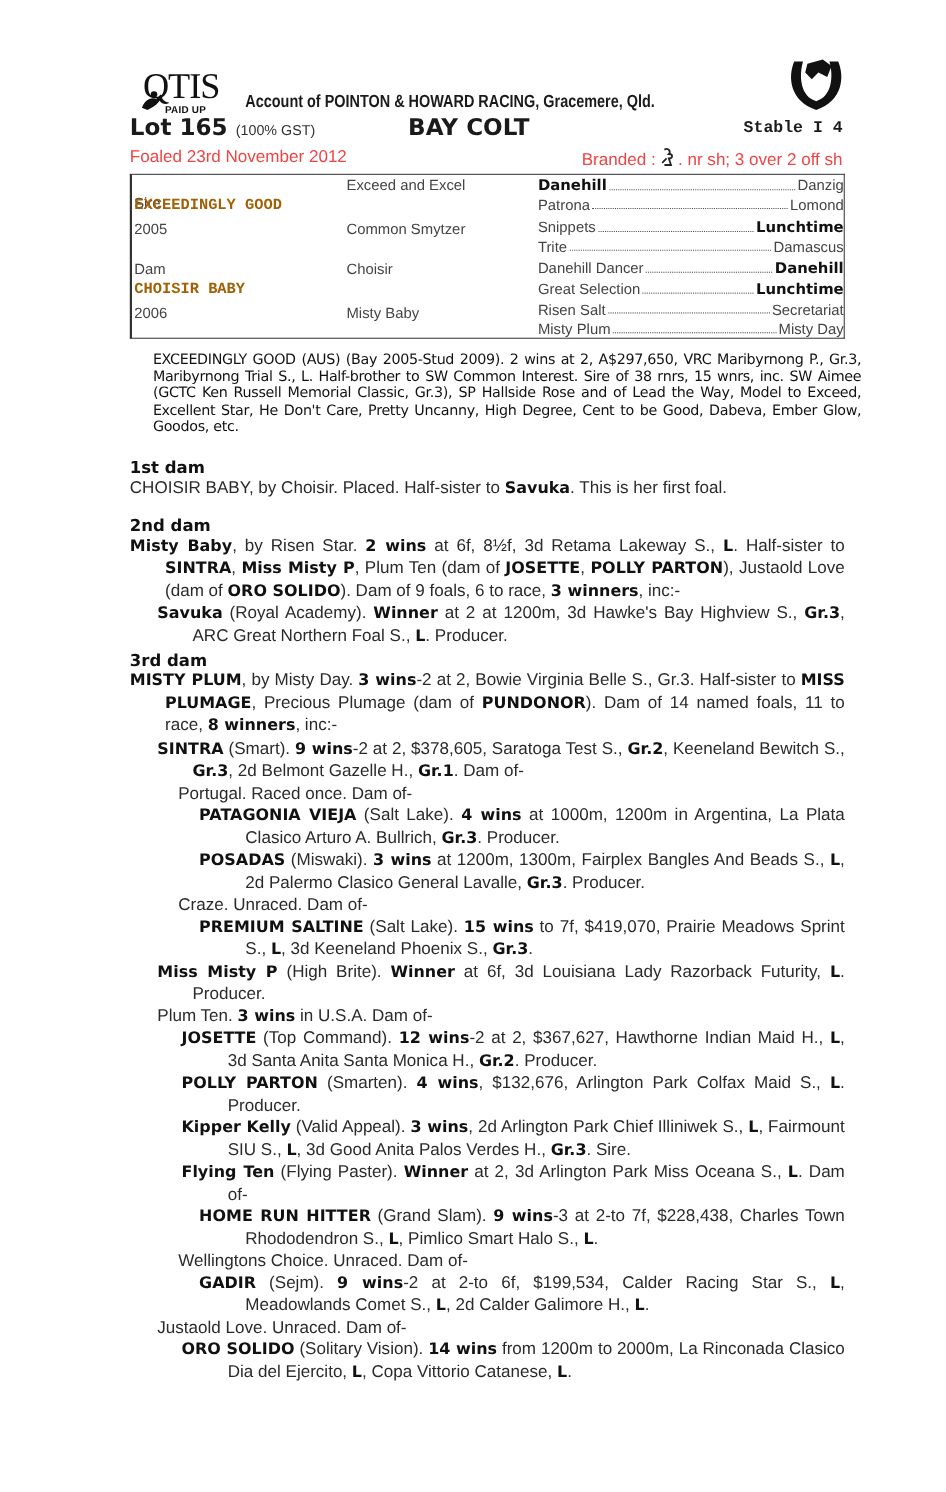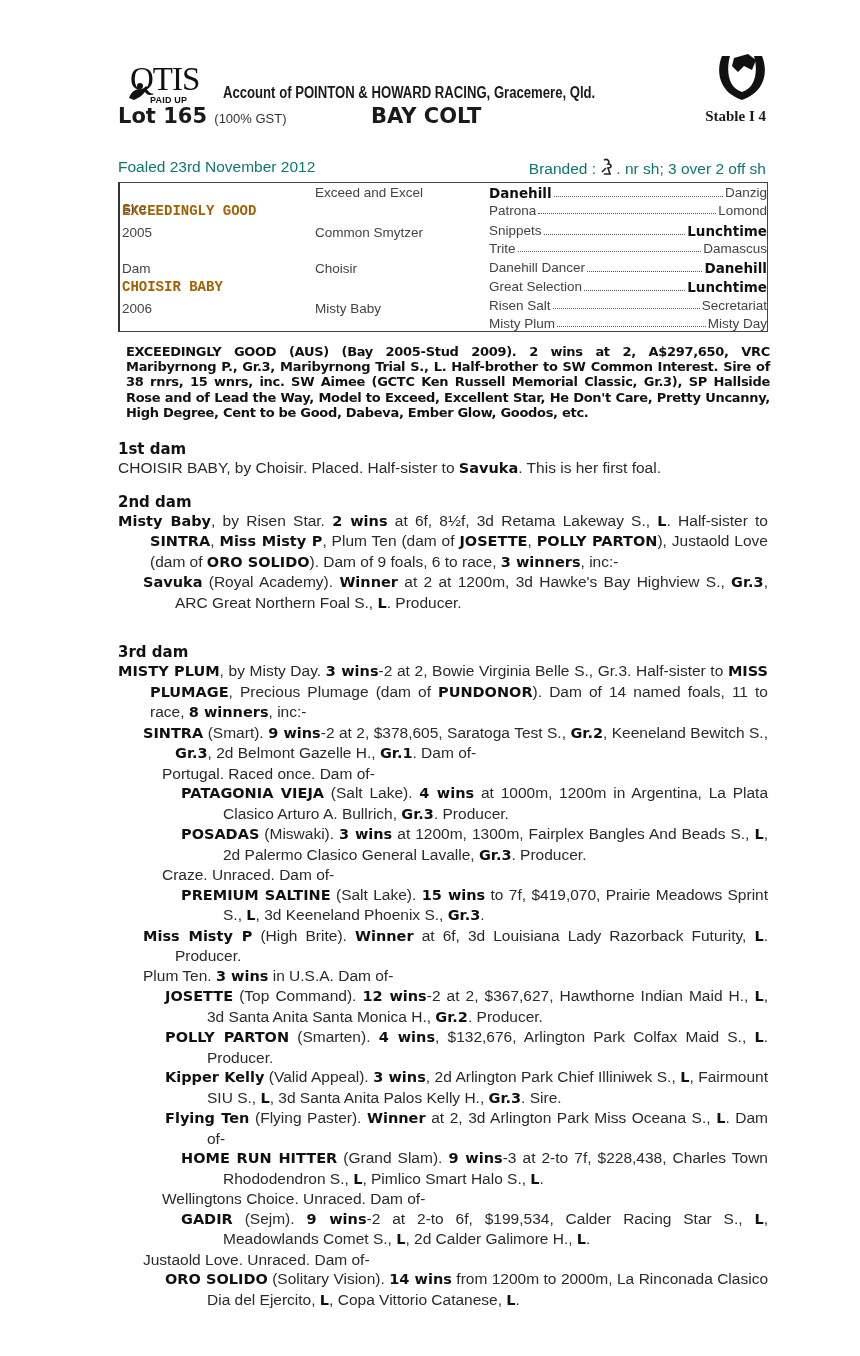--- a/index.html
+++ b/index.html
@@ -9,32 +9,32 @@
   .hdr1 { position:relative; height:46px; }
   .qtis { position:absolute; left:2px; top:4px; width:86px; height:44px; }
   .qtis-text { position:absolute; left:10px; top:0; font-family:"Liberation Serif", serif; font-size:33px; letter-spacing:-1px; color:#111; line-height:34px; }
   .qtis-paid { position:absolute; left:30px; top:33px; font-size:9px; font-weight:bold; color:#111; letter-spacing:0.2px; }
   .account { position:absolute; left:105px; top:26px; font-size:16px; font-weight:bold; transform:scaleX(0.82); transform-origin:left; white-space:nowrap; }
   .emblem { position:absolute; left:596px; top:-6px; width:56px; height:52px; }
   .hdr2 { position:relative; height:26px; }
   .lot { position:absolute; left:0; top:0; font-family:"DejaVu Sans", sans-serif; font-weight:bold; font-size:21px; }
   .gst { font-family:"Liberation Sans", sans-serif; font-weight:normal; font-size:13px; color:#333; }
   .colt { position:absolute; left:253px; top:0; font-family:"DejaVu Sans", sans-serif; font-weight:bold; font-size:21px; }
-  .stable { position:absolute; right:2px; top:4px; font-family:Liberation Serif, serif; font-weight:bold; font-size:15px; }
-  .hdr3 { position:relative; height:28px; font-size:15.5px; color:#0f766e;margin-top:24px; }
+  .stable { position:absolute; right:2px; top:4px; font-family:Liberation Mono, monospace; font-weight:bold; font-size:15px; }
+  .hdr3 { position:relative; height:28px; font-size:15.5px; color:#ef4444; }
   .foaled { position:absolute; left:0; top:4px; }
   .branded { position:absolute; right:2px; top:4px; white-space:nowrap; }
   .pedigree { position:relative; border:1px solid #444; border-left:2px solid #333; height:150px; margin-left:0; width:650px; box-sizing:border-box; font-size:13.5px; color:#444; }
   .pl { position:absolute; left:2px; }
   .pm { position:absolute; left:195px; }
   .bignm { font-family:Liberation Mono, monospace; font-weight:bold; font-size:14px; color:#a16207; }
   .pr { position:absolute; left:369px; width:278px; display:flex; font-size:13.5px; color:#444; }
   .pr .dots { flex:1; border-bottom:1px dotted #555; margin:0 2px 4px 2px; }
   .pr .bb { font-family:"DejaVu Sans", sans-serif; font-weight:bold; color:#111; font-size:13.5px; }
-  .sire-para { margin-top:12px; margin-left:8px; width:644px; font-family:"DejaVu Sans", sans-serif; font-weight:bold; font-size:13px; line-height:15.2px; text-align:justify; letter-spacing:-0.3px; color:#111; }
+  .sire-para { margin-top:12px; margin-left:21px; width:644px; font-family:"DejaVu Sans", sans-serif; font-weight:normal; font-size:13px; line-height:15.2px; text-align:justify; letter-spacing:-0.3px; color:#111; }
   .sect { margin-top:14px; font-family:"DejaVu Sans", sans-serif; font-weight:bold; font-size:15px; color:#111; line-height:18px; }
   .txt { font-size:15.5px; line-height:19.5px; color:#2a2a2a; text-align:justify; }
   .txt b { color:#111; font-size:14.5px; }
   .e0 { padding-left:32px; text-indent:-32px; }
   .e1 { padding-left:57px; text-indent:-32px; }
   .e1s { padding-left:25px; }
   .e2 { padding-left:81px; text-indent:-32px; }
   .e3 { padding-left:100px; text-indent:-38px; }
 </style>
 </head>
@@ -131,33 +131,33 @@
 
   <div class="sire-para">EXCEEDINGLY GOOD (AUS) (Bay 2005-Stud 2009). 2 wins at 2, A$297,650, VRC Maribyrnong P., Gr.3, Maribyrnong Trial S., L. Half-brother to SW Common Interest. Sire of 38 rnrs, 15 wnrs, inc. SW Aimee (GCTC Ken Russell Memorial Classic, Gr.3), SP Hallside Rose and of Lead the Way, Model to Exceed, Excellent Star, He Don't Care, Pretty Uncanny, High Degree, Cent to be Good, Dabeva, Ember Glow, Goodos, etc.</div>
 
   <div class="sect" style="margin-top:20px">1st dam</div>
   <div class="txt"><span>CHOISIR BABY, by Choisir. Placed. Half-sister to </span><b>Savuka</b><span>. This is her first foal.</span></div>
 
   <div class="sect" style="margin-top:14px">2nd dam</div>
   <div class="txt e0"><b>Misty Baby</b><span>, by Risen Star. </span><b>2 wins</b><span> at 6f, 8½f, 3d Retama Lakeway S., </span><b>L</b><span>. Half-sister to </span><b>SINTRA</b><span>, </span><b>Miss Misty P</b><span>, Plum Ten (dam of </span><b>JOSETTE</b><span>, </span><b>POLLY PARTON</b><span>), Justaold Love (dam of </span><b>ORO SOLIDO</b><span>). Dam of 9 foals, 6 to race, </span><b>3 winners</b><span>, inc:-</span></div>
   <div class="txt e1"><b>Savuka</b><span> (Royal Academy). </span><b>Winner</b><span> at 2 at 1200m, 3d Hawke's Bay Highview S., </span><b>Gr.3</b><span>, ARC Great Northern Foal S., </span><b>L</b><span>. Producer.</span></div>
 
-  <div class="sect" style="margin-top:30px">3rd dam</div>
+  <div class="sect" style="margin-top:2px">3rd dam</div>
   <div class="txt e0"><b>MISTY PLUM</b><span>, by Misty Day. </span><b>3 wins</b><span>-2 at 2, Bowie Virginia Belle S., Gr.3. Half-sister to </span><b>MISS PLUMAGE</b><span>, Precious Plumage (dam of </span><b>PUNDONOR</b><span>). Dam of 14 named foals, 11 to race, </span><b>8 winners</b><span>, inc:-</span></div>
   <div class="txt e1"><b>SINTRA</b><span> (Smart). </span><b>9 wins</b><span>-2 at 2, $378,605, Saratoga Test S., </span><b>Gr.2</b><span>, Keeneland Bewitch S., </span><b>Gr.3</b><span>, 2d Belmont Gazelle H., </span><b>Gr.1</b><span>. Dam of-</span></div>
   <div class="txt e1s" style="padding-left:44px">Portugal. Raced once. Dam of-</div>
   <div class="txt e3" style="padding-left:105px;text-indent:-42px"><b>PATAGONIA VIEJA</b><span> (Salt Lake). </span><b>4 wins</b><span> at 1000m, 1200m in Argentina, La Plata Clasico Arturo A. Bullrich, </span><b>Gr.3</b><span>. Producer.</span></div>
   <div class="txt e3" style="padding-left:105px;text-indent:-42px"><b>POSADAS</b><span> (Miswaki). </span><b>3 wins</b><span> at 1200m, 1300m, Fairplex Bangles And Beads S., </span><b>L</b><span>, 2d Palermo Clasico General Lavalle, </span><b>Gr.3</b><span>. Producer.</span></div>
   <div class="txt" style="padding-left:44px">Craze. Unraced. Dam of-</div>
   <div class="txt e3" style="padding-left:105px;text-indent:-42px"><b>PREMIUM SALTINE</b><span> (Salt Lake). </span><b>15 wins</b><span> to 7f, $419,070, Prairie Meadows Sprint S., </span><b>L</b><span>, 3d Keeneland Phoenix S., </span><b>Gr.3</b><span>.</span></div>
   <div class="txt e1"><b>Miss Misty P</b><span> (High Brite). </span><b>Winner</b><span> at 6f, 3d Louisiana Lady Razorback Futurity, </span><b>L</b><span>. Producer.</span></div>
   <div class="txt" style="padding-left:25px"><span>Plum Ten. </span><b>3 wins</b><span> in U.S.A. Dam of-</span></div>
   <div class="txt e2" style="padding-left:89px;text-indent:-42px"><b>JOSETTE</b><span> (Top Command). </span><b>12 wins</b><span>-2 at 2, $367,627, Hawthorne Indian Maid H., </span><b>L</b><span>, 3d Santa Anita Santa Monica H., </span><b>Gr.2</b><span>. Producer.</span></div>
   <div class="txt e2" style="padding-left:89px;text-indent:-42px"><b>POLLY PARTON</b><span> (Smarten). </span><b>4 wins</b><span>, $132,676, Arlington Park Colfax Maid S., </span><b>L</b><span>. Producer.</span></div>
-  <div class="txt e2" style="padding-left:89px;text-indent:-42px"><b>Kipper Kelly</b><span> (Valid Appeal). </span><b>3 wins</b><span>, 2d Arlington Park Chief Illiniwek S., </span><b>L</b><span>, Fairmount SIU S., </span><b>L</b><span>, 3d Santa Anita Palos Kelly H., </span><b>Gr.3</b><span>. Sire.</span></div>
+  <div class="txt e2" style="padding-left:89px;text-indent:-42px"><b>Kipper Kelly</b><span> (Valid Appeal). </span><b>3 wins</b><span>, 2d Arlington Park Chief Illiniwek S., </span><b>L</b><span>, Fairmount SIU S., </span><b>L</b><span>, 3d Good Anita Palos Verdes H., </span><b>Gr.3</b><span>. Sire.</span></div>
   <div class="txt e2" style="padding-left:89px;text-indent:-42px"><b>Flying Ten</b><span> (Flying Paster). </span><b>Winner</b><span> at 2, 3d Arlington Park Miss Oceana S., </span><b>L</b><span>. Dam of-</span></div>
   <div class="txt e3" style="padding-left:105px;text-indent:-42px"><b>HOME RUN HITTER</b><span> (Grand Slam). </span><b>9 wins</b><span>-3 at 2-to 7f, $228,438, Charles Town Rhododendron S., </span><b>L</b><span>, Pimlico Smart Halo S., </span><b>L</b><span>.</span></div>
   <div class="txt" style="padding-left:44px">Wellingtons Choice. Unraced. Dam of-</div>
   <div class="txt e3" style="padding-left:105px;text-indent:-42px"><b>GADIR</b><span> (Sejm). </span><b>9 wins</b><span>-2 at 2-to 6f, $199,534, Calder Racing Star S., </span><b>L</b><span>, Meadowlands Comet S., </span><b>L</b><span>, 2d Calder Galimore H., </span><b>L</b><span>.</span></div>
   <div class="txt" style="padding-left:25px">Justaold Love. Unraced. Dam of-</div>
   <div class="txt e2" style="padding-left:89px;text-indent:-42px"><b>ORO SOLIDO</b><span> (Solitary Vision). </span><b>14 wins</b><span> from 1200m to 2000m, La Rinconada Clasico Dia del Ejercito, </span><b>L</b><span>, Copa Vittorio Catanese, </span><b>L</b><span>.</span></div>
 
 </div>
 
 </body></html>

